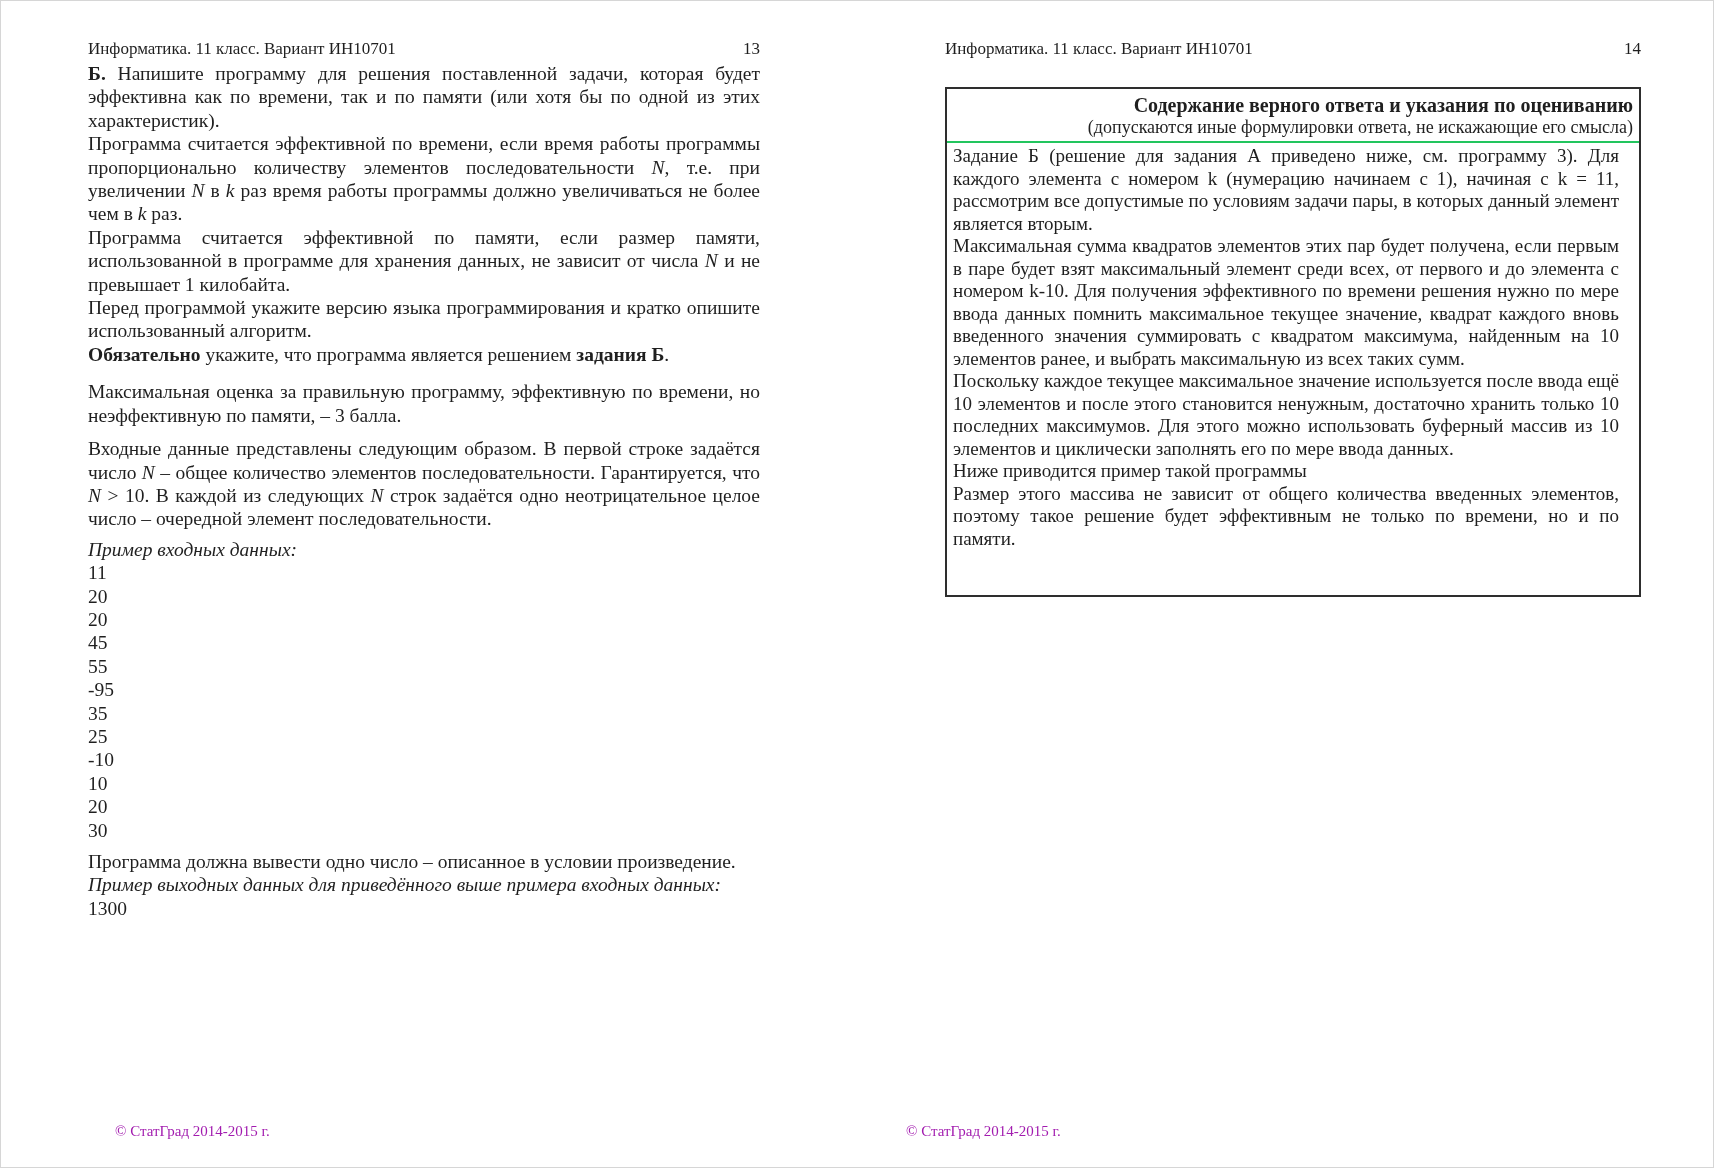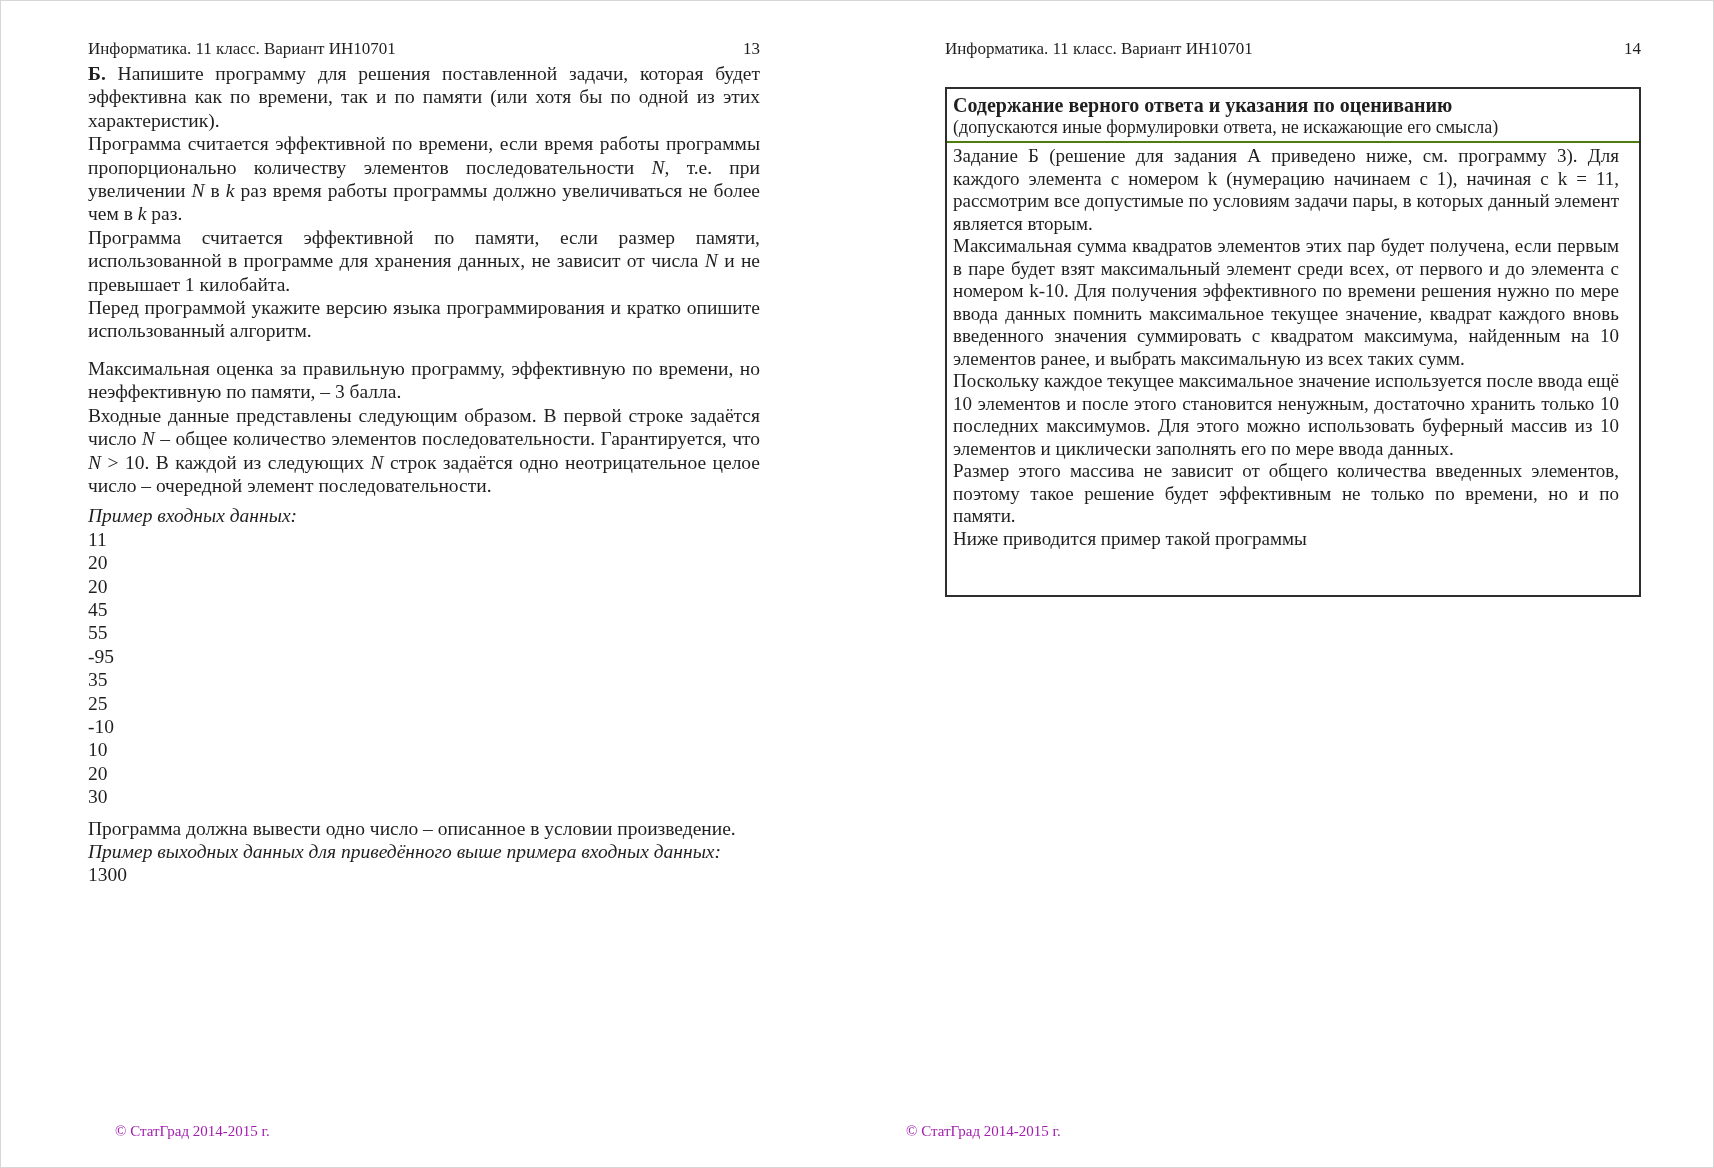--- a/index.html
+++ b/index.html
@@ -31,31 +31,31 @@
 
   .para {
     text-align: justify;
     text-align-last: left;
     -moz-text-align-last: left;
   }
   .bold { font-weight: bold; }
   .italic { font-style: italic; }
   .g7  { margin-top: 7px; }
   .g8  { margin-top: 8px; }
-  .g10 { }
+  .g10 { margin-top: 10px; }
   .g11 { margin-top: 11px; }
   .g14 { margin-top: 14px; }
 
   .answer-box {
     margin-top: 27px;
     border: 2px solid #2e2e2e;
   }
   .box-head {
-    border-bottom: 2px solid #4d7c0f;
-    text-align: left;
+    border-bottom: 2px solid #22c55e;
+    text-align: right;
     padding: 4px 6px 3px 6px;
   }
   .box-title { font-weight: bold; font-size: 20px; line-height: 24px; }
   .box-subtitle { font-size: 18px; line-height: 21px; }
   .box-body {
     font-size: 19px;
     line-height: 22.5px;
     padding: 2px 20px 4px 6px;
     min-height: 446px;
   }
@@ -78,20 +78,21 @@
   <div class="page page-left">
     <div class="page-header">
       <span>Информатика. 11 класс. Вариант ИН10701</span>
       <span>13</span>
     </div>
     <div class="left-body">
         <div class="para"><span class="bold">Б.</span><span> Напишите программу для решения поставленной задачи, которая будет эффективна как по времени, так и по памяти (или хотя бы по одной из этих характеристик).</span></div>
         <div class="para"><span>Программа считается эффективной по времени, если время работы программы пропорционально количеству элементов последовательности </span><span class="italic">N</span><span>, т.е. при увеличении </span><span class="italic">N</span><span> в </span><span class="italic">k</span><span> раз время работы программы должно увеличиваться не более чем в </span><span class="italic">k</span><span> раз.</span></div>
         <div class="para"><span>Программа считается эффективной по памяти, если размер памяти, использованной в программе для хранения данных, не зависит от числа </span><span class="italic">N</span><span> и не превышает 1 килобайта.</span></div>
         <div class="para"><span>Перед программой укажите версию языка программирования и кратко опишите использованный алгоритм.</span></div>
+        <div class="para"><span class="bold">Обязательно</span><span> укажите, что программа является решением </span><span class="bold">задания Б</span><span>.</span></div>
         <div class="para g14"><span>Максимальная оценка за правильную программу, эффективную по времени, но неэффективную по памяти, – 3 балла.</span></div>
         <div class="para g10"><span>Входные данные представлены следующим образом. В первой строке задаётся число </span><span class="italic">N</span><span> – общее количество элементов последовательности. Гарантируется, что </span><span class="italic">N</span><span> &gt; 10. В каждой из следующих </span><span class="italic">N</span><span> строк задаётся одно неотрицательное целое число – очередной элемент последовательности.</span></div>
         <div class="para g7"><span class="italic">Пример входных данных:</span></div>
         <div class="para"><span>11</span></div>
         <div class="para"><span>20</span></div>
         <div class="para"><span>20</span></div>
         <div class="para"><span>45</span></div>
         <div class="para"><span>55</span></div>
         <div class="para"><span>-95</span></div>
         <div class="para"><span>35</span></div>
@@ -113,22 +114,22 @@
     </div>
     <div class="answer-box">
       <div class="box-head">
         <div class="box-title">Содержание верного ответа и указания по оцениванию</div>
         <div class="box-subtitle">(допускаются иные формулировки ответа, не искажающие его смысла)</div>
       </div>
       <div class="box-body">
           <div class="para"><span>Задание Б (решение для задания А приведено ниже, см. программу 3). Для каждого элемента с номером k (нумерацию начинаем с 1), начиная с k = 11, рассмотрим все допустимые по условиям задачи пары, в которых данный элемент является вторым.</span></div>
           <div class="para"><span>Максимальная сумма квадратов элементов этих пар будет получена, если первым в паре будет взят максимальный элемент среди всех, от первого и до элемента с номером k-10. Для получения эффективного по времени решения нужно по мере ввода данных помнить максимальное текущее значение, квадрат каждого вновь введенного значения суммировать с квадратом максимума, найденным на 10 элементов ранее, и выбрать максимальную из всех таких сумм.</span></div>
           <div class="para"><span>Поскольку каждое текущее максимальное значение используется после ввода ещё 10 элементов и после этого становится ненужным, достаточно хранить только 10 последних максимумов. Для этого можно использовать буферный массив из 10 элементов и циклически заполнять его по мере ввода данных.</span></div>
+          <div class="para"><span>Ниже приводится пример такой программы</span></div>
           <div class="para"><span>Размер этого массива не зависит от общего количества введенных элементов, поэтому такое решение будет эффективным не только по времени, но и по памяти.</span></div>
-          <div class="para"><span>Ниже приводится пример такой программы</span></div>
         </div>
     </div>
   </div>
 
   <div class="footer footer-left">© СтатГрад 2014-2015 г.</div>
   <div class="footer footer-right">© СтатГрад 2014-2015 г.</div>
 
 </div>
 
 </body></html>

